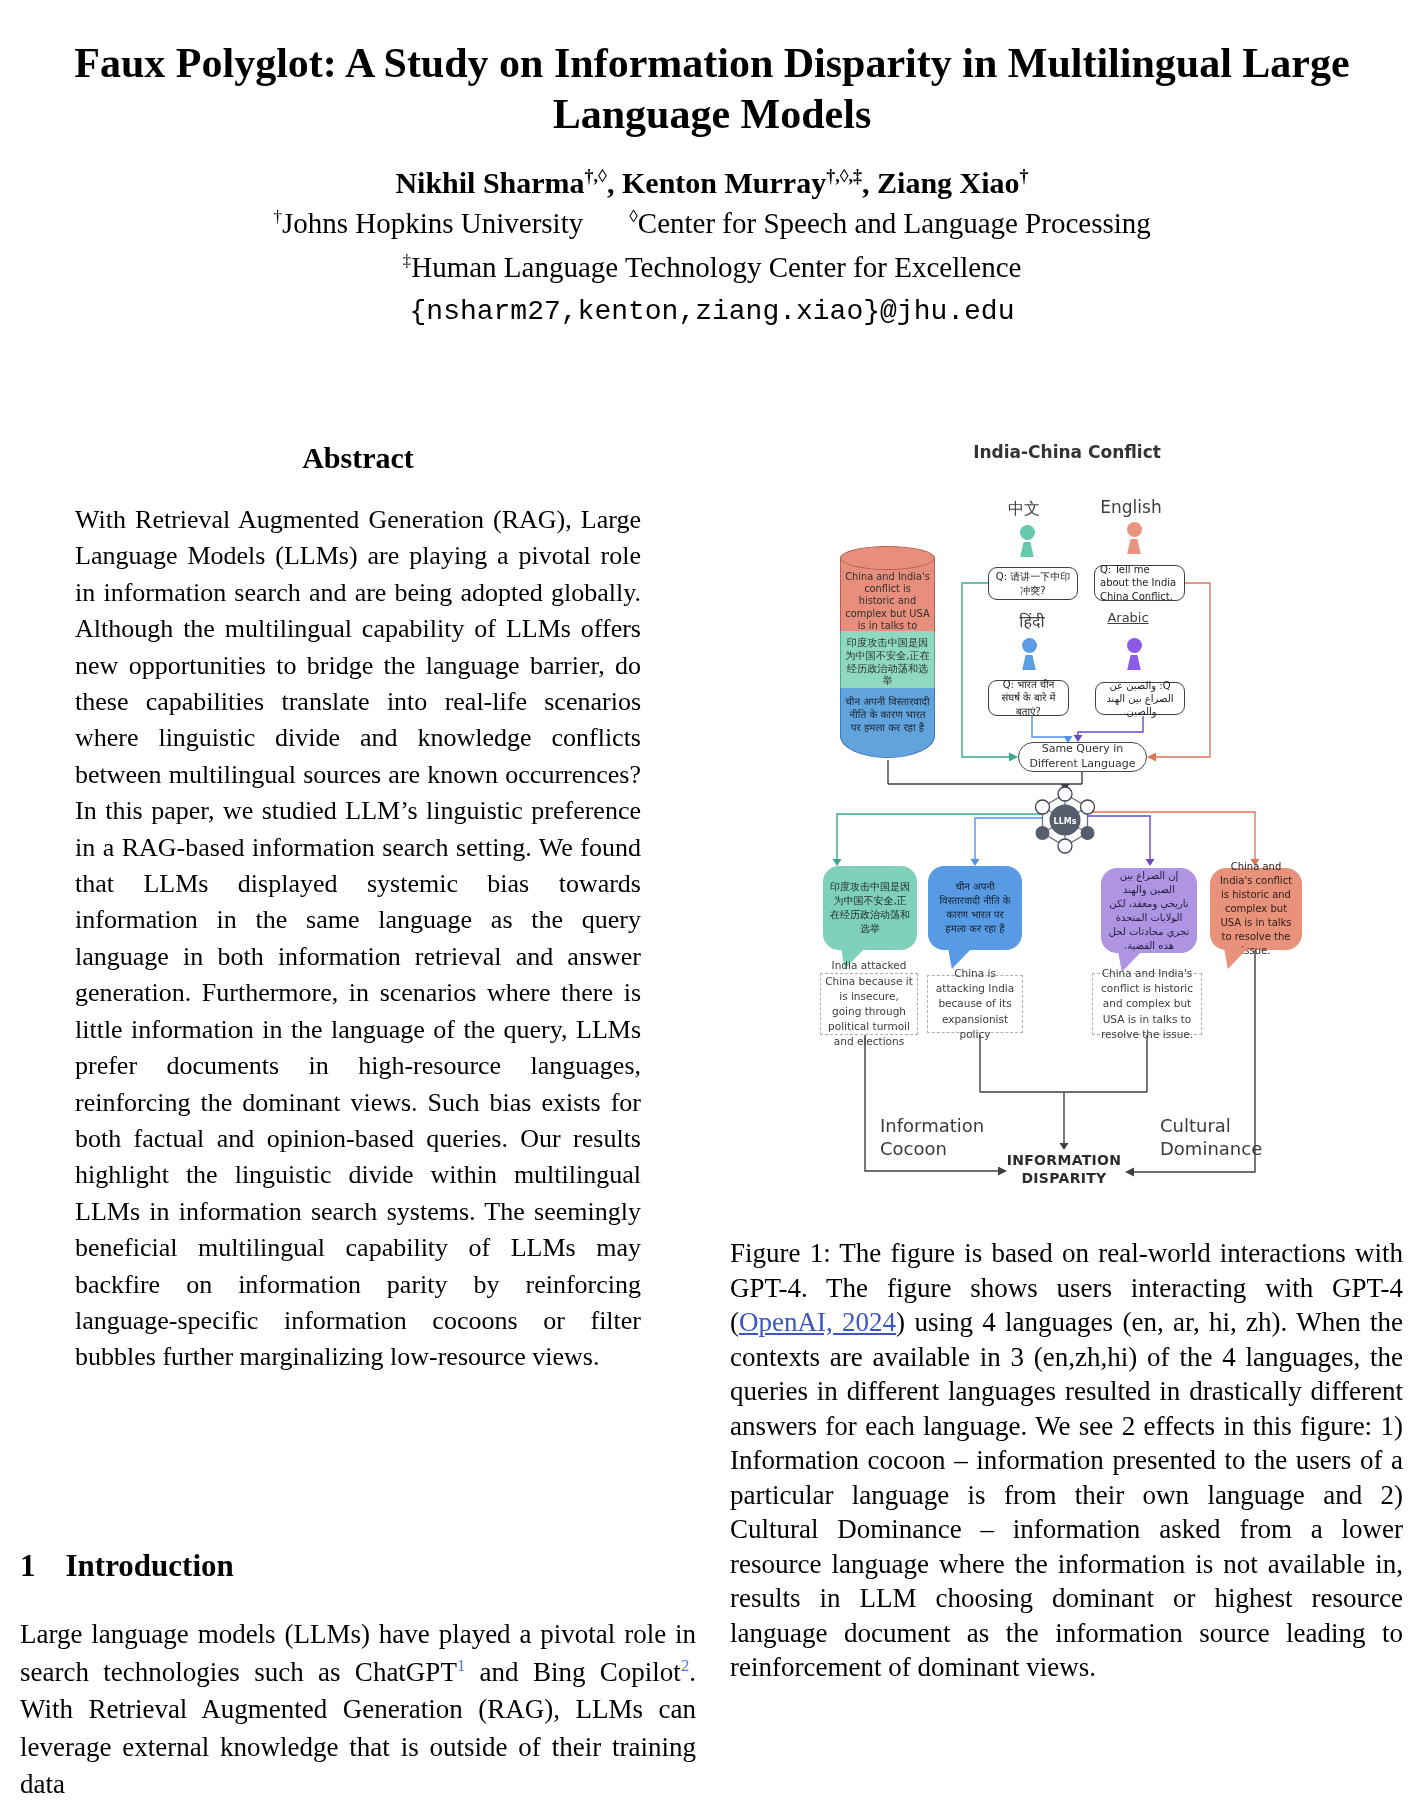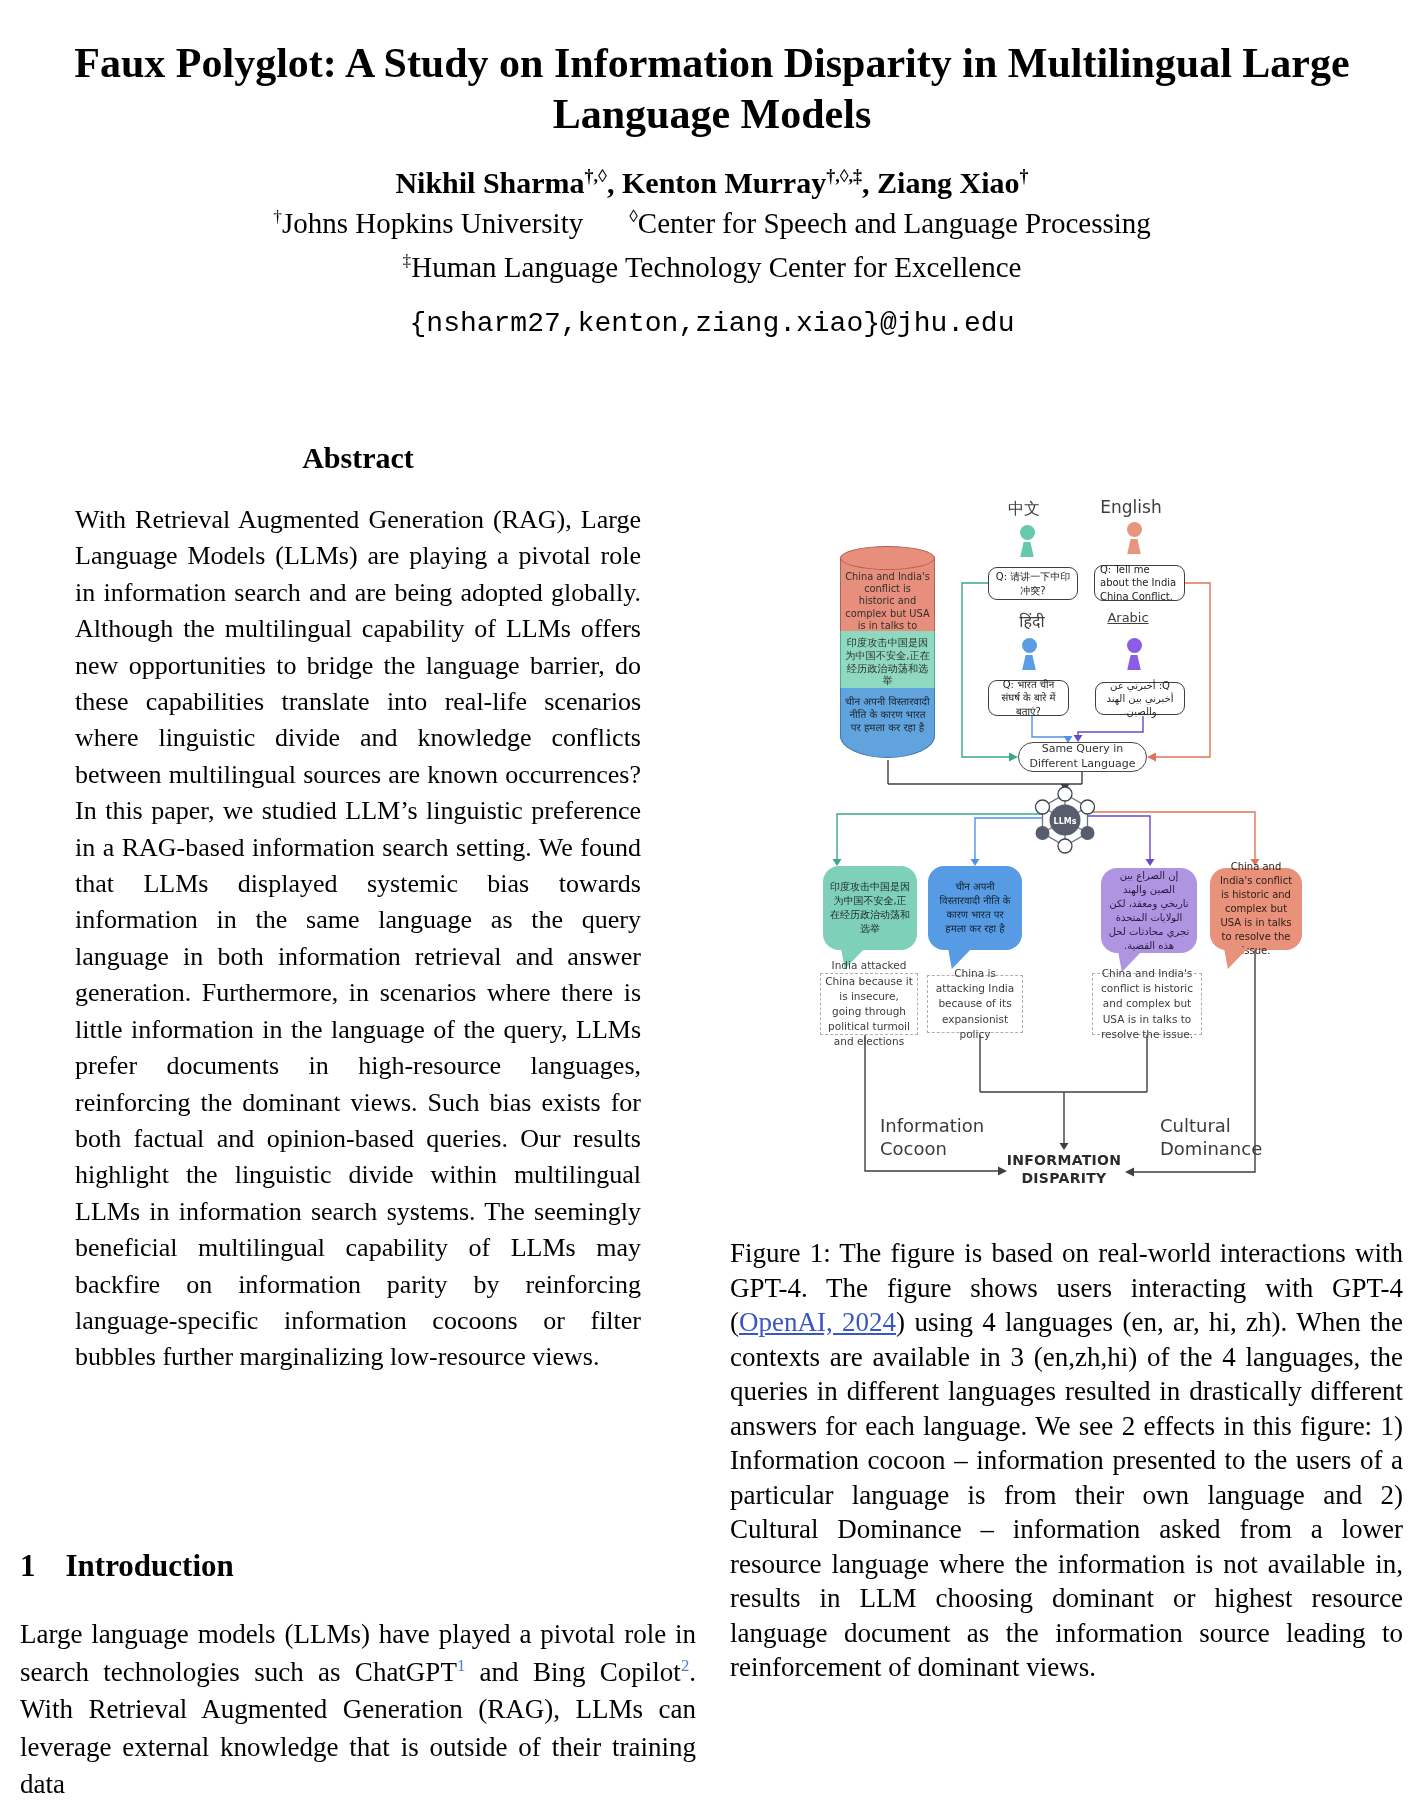--- a/index.html
+++ b/index.html
@@ -10,21 +10,21 @@
   .abs{position:absolute;}
   .pre{white-space:pre-line;}
   .sans{font-family:"DejaVu Sans","Liberation Sans",sans-serif;}
   .mono{font-family:"Liberation Mono","DejaVu Sans Mono",monospace;}
   sup.mark{font-size:60%;vertical-align:super;line-height:0;}
   sup.fn{font-size:62%;vertical-align:super;line-height:0;color:#4a7fd4;}
   
   #title{top:10px;left:0;width:100%;text-align:center;font-size:42px;font-weight:bold;line-height:1.22;}
   #authors{top:166px;left:0;width:100%;text-align:center;font-size:30px;font-weight:bold;}
   .affil{left:0;width:100%;text-align:center;font-size:29px;}
-  #email{top:308px;left:0;width:100%;text-align:center;font-size:28px;}
+  #email{top:296px;left:0;width:100%;text-align:center;font-size:28px;}
   
   #abstract-heading{top:441px;left:20px;width:676px;text-align:center;font-size:30px;font-weight:bold;}
   #abstract-text{top:502px;left:75px;width:566px;font-size:26px;line-height:36.4px;text-align:justify;}
   #intro-heading{top:1548px;left:20px;width:676px;font-size:31px;font-weight:bold;}
   #intro-text{top:1616px;left:20px;width:676px;font-size:27px;line-height:37.6px;text-align:justify;}
   
   #caption{top:1236px;left:730px;width:673px;font-size:27px;line-height:34.5px;text-align:justify;}
   #caption a{color:#3a55c4;text-decoration:underline;cursor:pointer;}
   
   #figure{top:380px;left:730px;width:674px;height:822px;}
@@ -124,20 +124,21 @@
       <circle cx="357.5" cy="427" r="7" fill="#ffffff" stroke="#3c4350" stroke-width="1.3"></circle>
       <circle cx="357.5" cy="453" r="7" fill="#565e6d"></circle>
       <circle cx="335" cy="466" r="7" fill="#ffffff" stroke="#3c4350" stroke-width="1.3"></circle>
       <circle cx="312.5" cy="453" r="7" fill="#565e6d"></circle>
       <circle cx="312.5" cy="427" r="7" fill="#ffffff" stroke="#3c4350" stroke-width="1.3"></circle>
       <circle cx="335" cy="440" r="15.5" fill="#565e6d"></circle>
       <text x="335" y="443.5" text-anchor="middle" font-size="8" font-weight="bold" fill="#ffffff" font-family="DejaVu Sans, sans-serif">LLMs</text>
     </g>
   </svg>
 
+  <div id="fig-title" class="abs">India-China Conflict</div>
 
   <div class="abs" style="left:110px;top:166px;width:95px;height:216px;">
     <div class="abs cylsec" style="top:12px;height:73px;background:#e78f7c;border-left:1.5px solid #b06151;border-right:1.5px solid #b06151;padding:13px 4px 0 4px;">China and India's conflict is historic and complex but USA is in talks to resolve the issue.</div>
     <div class="abs cylsec" style="top:85px;height:57px;background:#8ed9bf;border-left:1.5px solid #53ab8d;border-right:1.5px solid #53ab8d;padding:6px 3px 0 3px;font-size:10.2px;">印度攻击中国是因为中国不安全,正在经历政治动荡和选举</div>
     <div class="abs cylsec" style="top:142px;height:70px;background:#61a3dc;border:1.5px solid #3c79b8;border-top:none;border-radius:0 0 50% 50% / 0 0 22px 22px;padding:8px 3px 0 3px;font-size:10.2px;color:#1d2430;">चीन अपनी विस्तारवादी नीति के कारण भारत पर हमला कर रहा है</div>
     <div class="abs" style="top:0;left:0;width:95px;height:24px;background:#e78f7c;border:1.5px solid #b06151;border-radius:50%;box-sizing:border-box;"></div>
   </div>
 
   <div class="abs userlabel" style="left:254px;top:119px;width:80px;font-size:16px;">中文</div>
   <div class="abs userlabel" style="left:361px;top:117px;width:80px;font-size:17px;">English</div>
@@ -157,21 +158,21 @@
       <div class="pbody" style="background:#5b9ce4;"></div>
     </div>
   <div class="abs person" style="left:394px;top:258px;">
       <div class="head" style="background:#8c5ce6;"></div>
       <div class="pbody" style="background:#8c5ce6;"></div>
     </div>
 
   <div class="abs qbox" style="left:258px;top:187px;width:90px;height:33px;">Q: 请讲一下中印冲突?</div>
   <div class="abs qbox" style="left:364px;top:185px;width:91px;height:36px;text-align:left;">Q: Tell me about the India China Conflict.</div>
   <div class="abs qbox" style="left:258px;top:300px;width:81px;height:36px;">Q: भारत चीन संघर्ष के बारे में बताएं?</div>
-  <div class="abs qbox" dir="rtl" style="left:365px;top:302px;width:90px;height:33px;">Q: أخبرني عن أخبرني بين الهند والصين.</div>
+  <div class="abs qbox" dir="rtl" style="left:365px;top:302px;width:90px;height:33px;">Q: والصين عن الصراع بين الهند والصين.</div>
 
   <div id="sq-box" class="abs" style="left:288px;top:362px;width:129px;height:30px;">Same Query in Different Language</div>
 
   <div class="abs bubble" style="left:93px;top:486px;width:94px;height:84px;background:#7ed0b8;">
       <span>印度攻击中国是因为中国不安全,正在经历政治动荡和选举</span>
       <span class="tail" style="left:18px;"></span>
     </div>
   <div class="abs bubble" style="left:198px;top:486px;width:94px;height:84px;background:#569be3;color:#15202e;">
       <span>चीन अपनी विस्तारवादी नीति के कारण भारत पर हमला कर रहा है</span>
       <span class="tail" style="left:20px;"></span>

